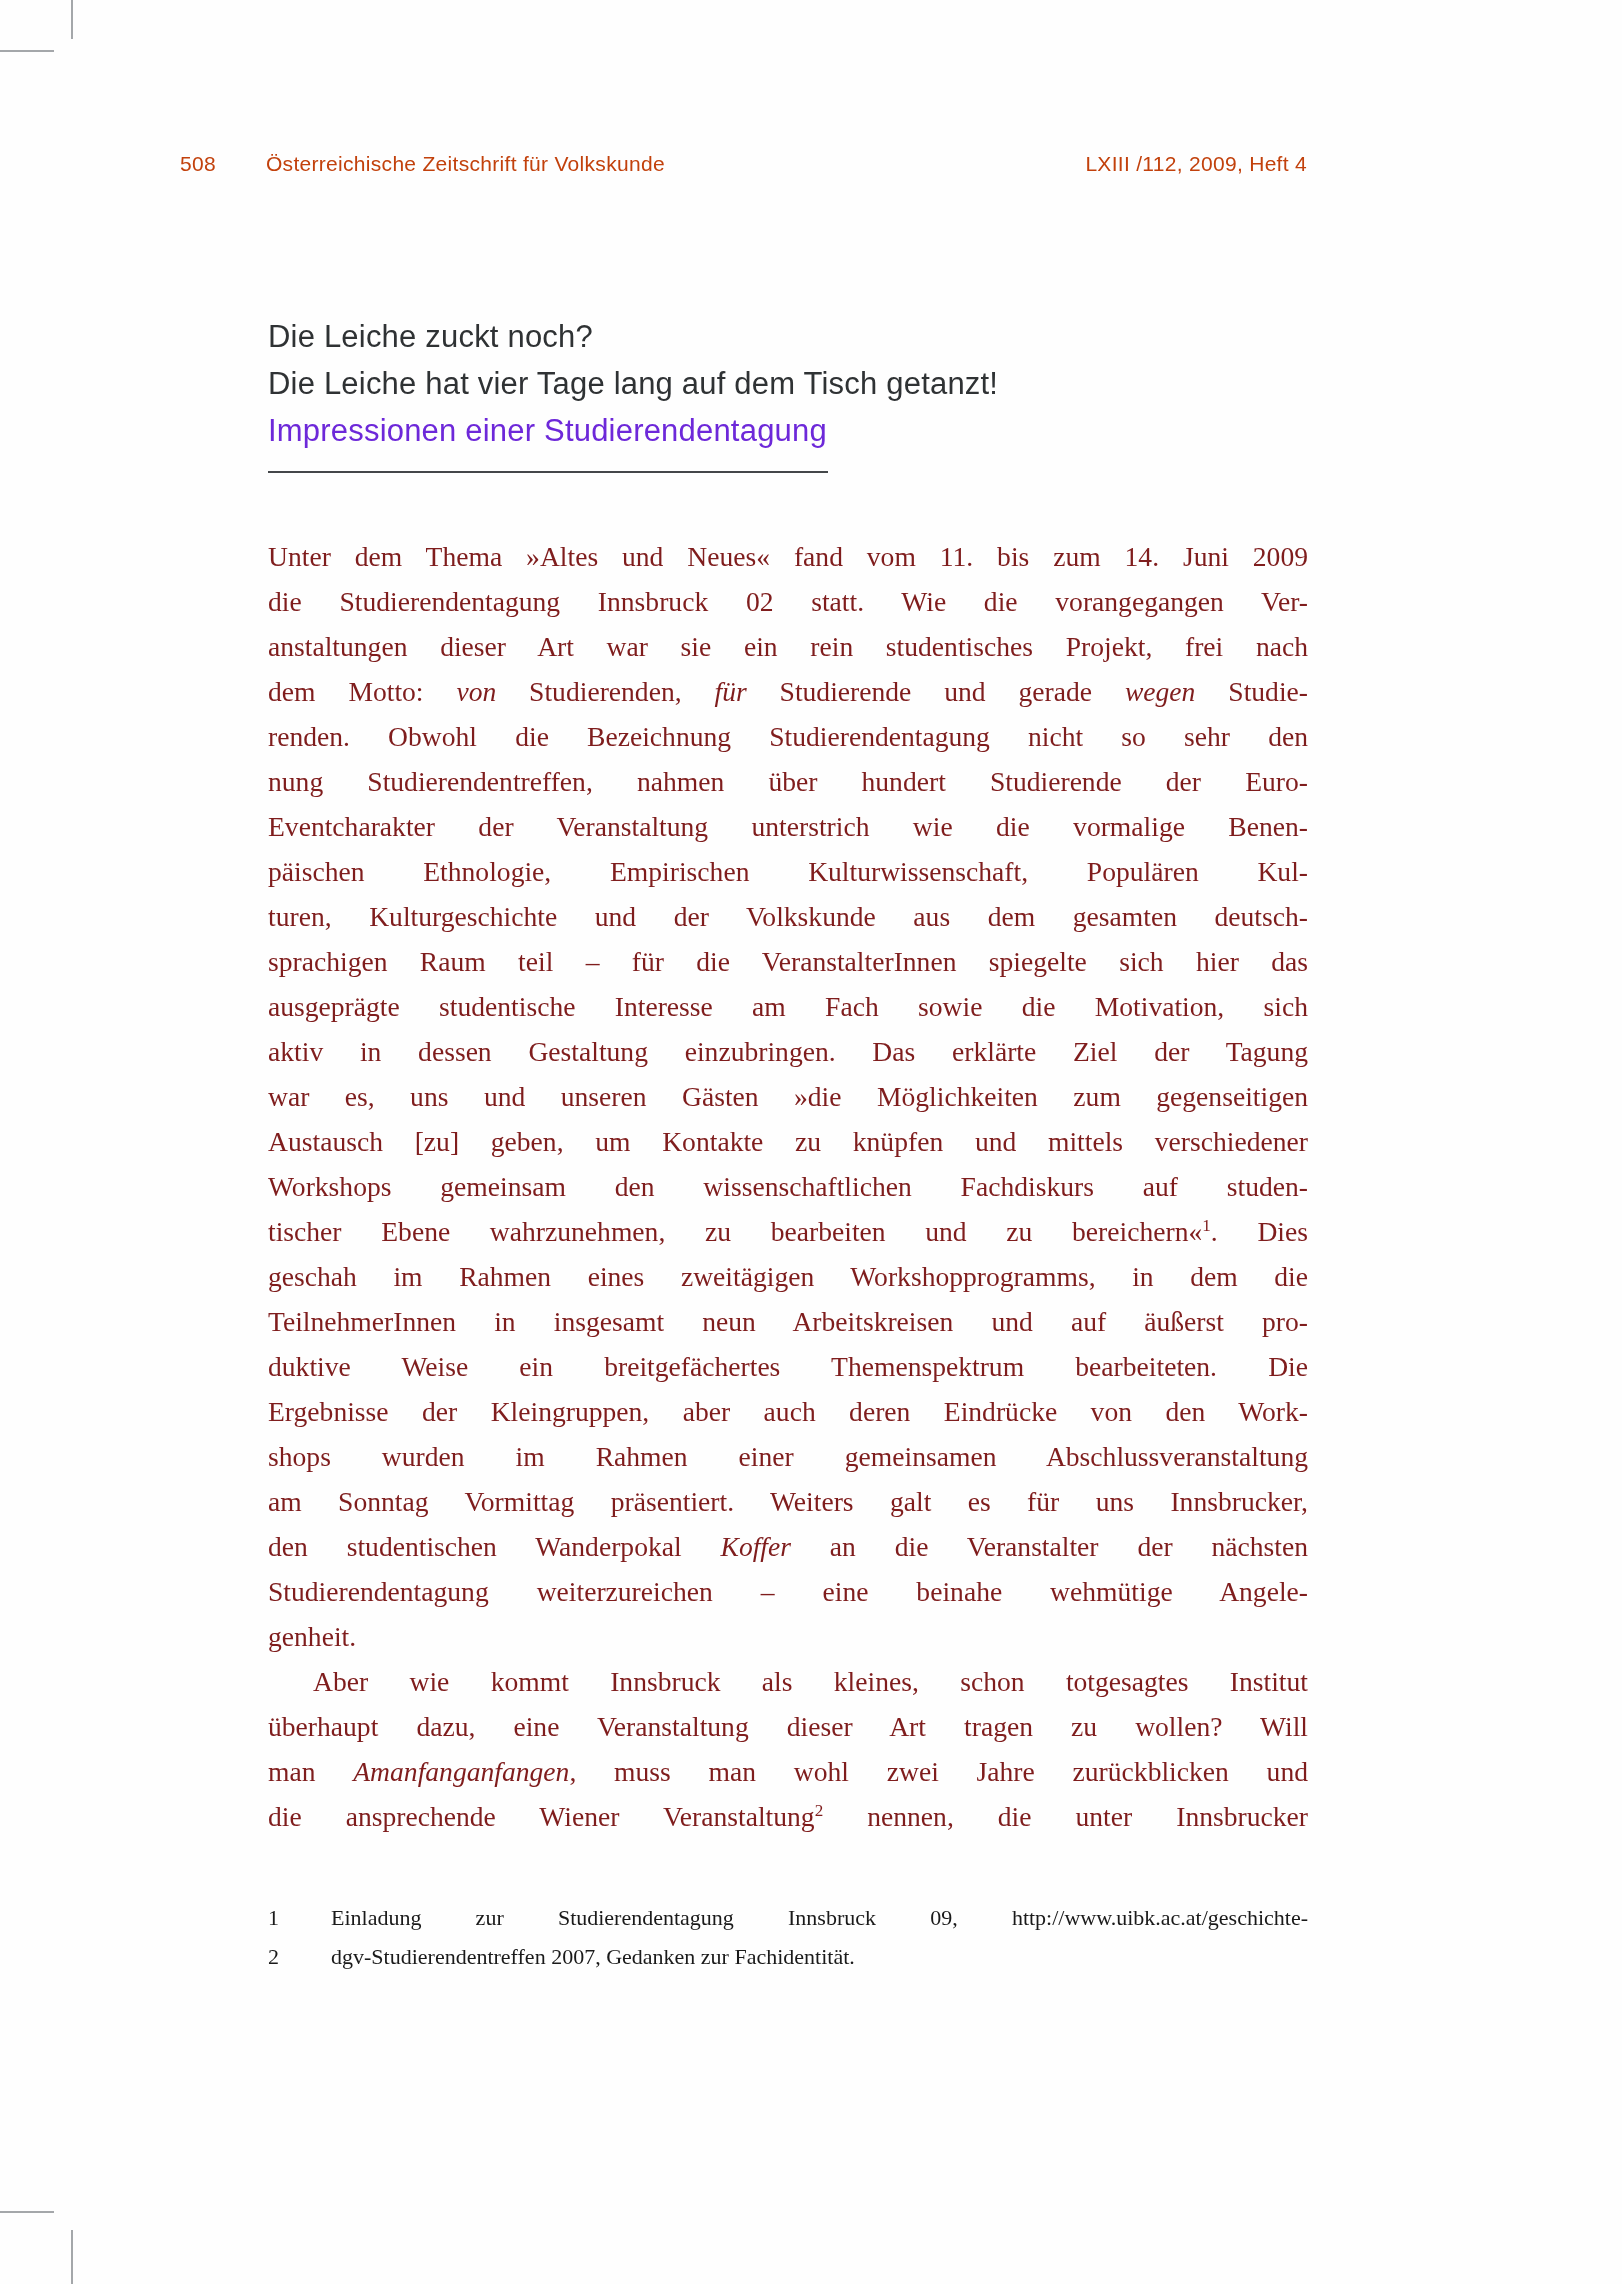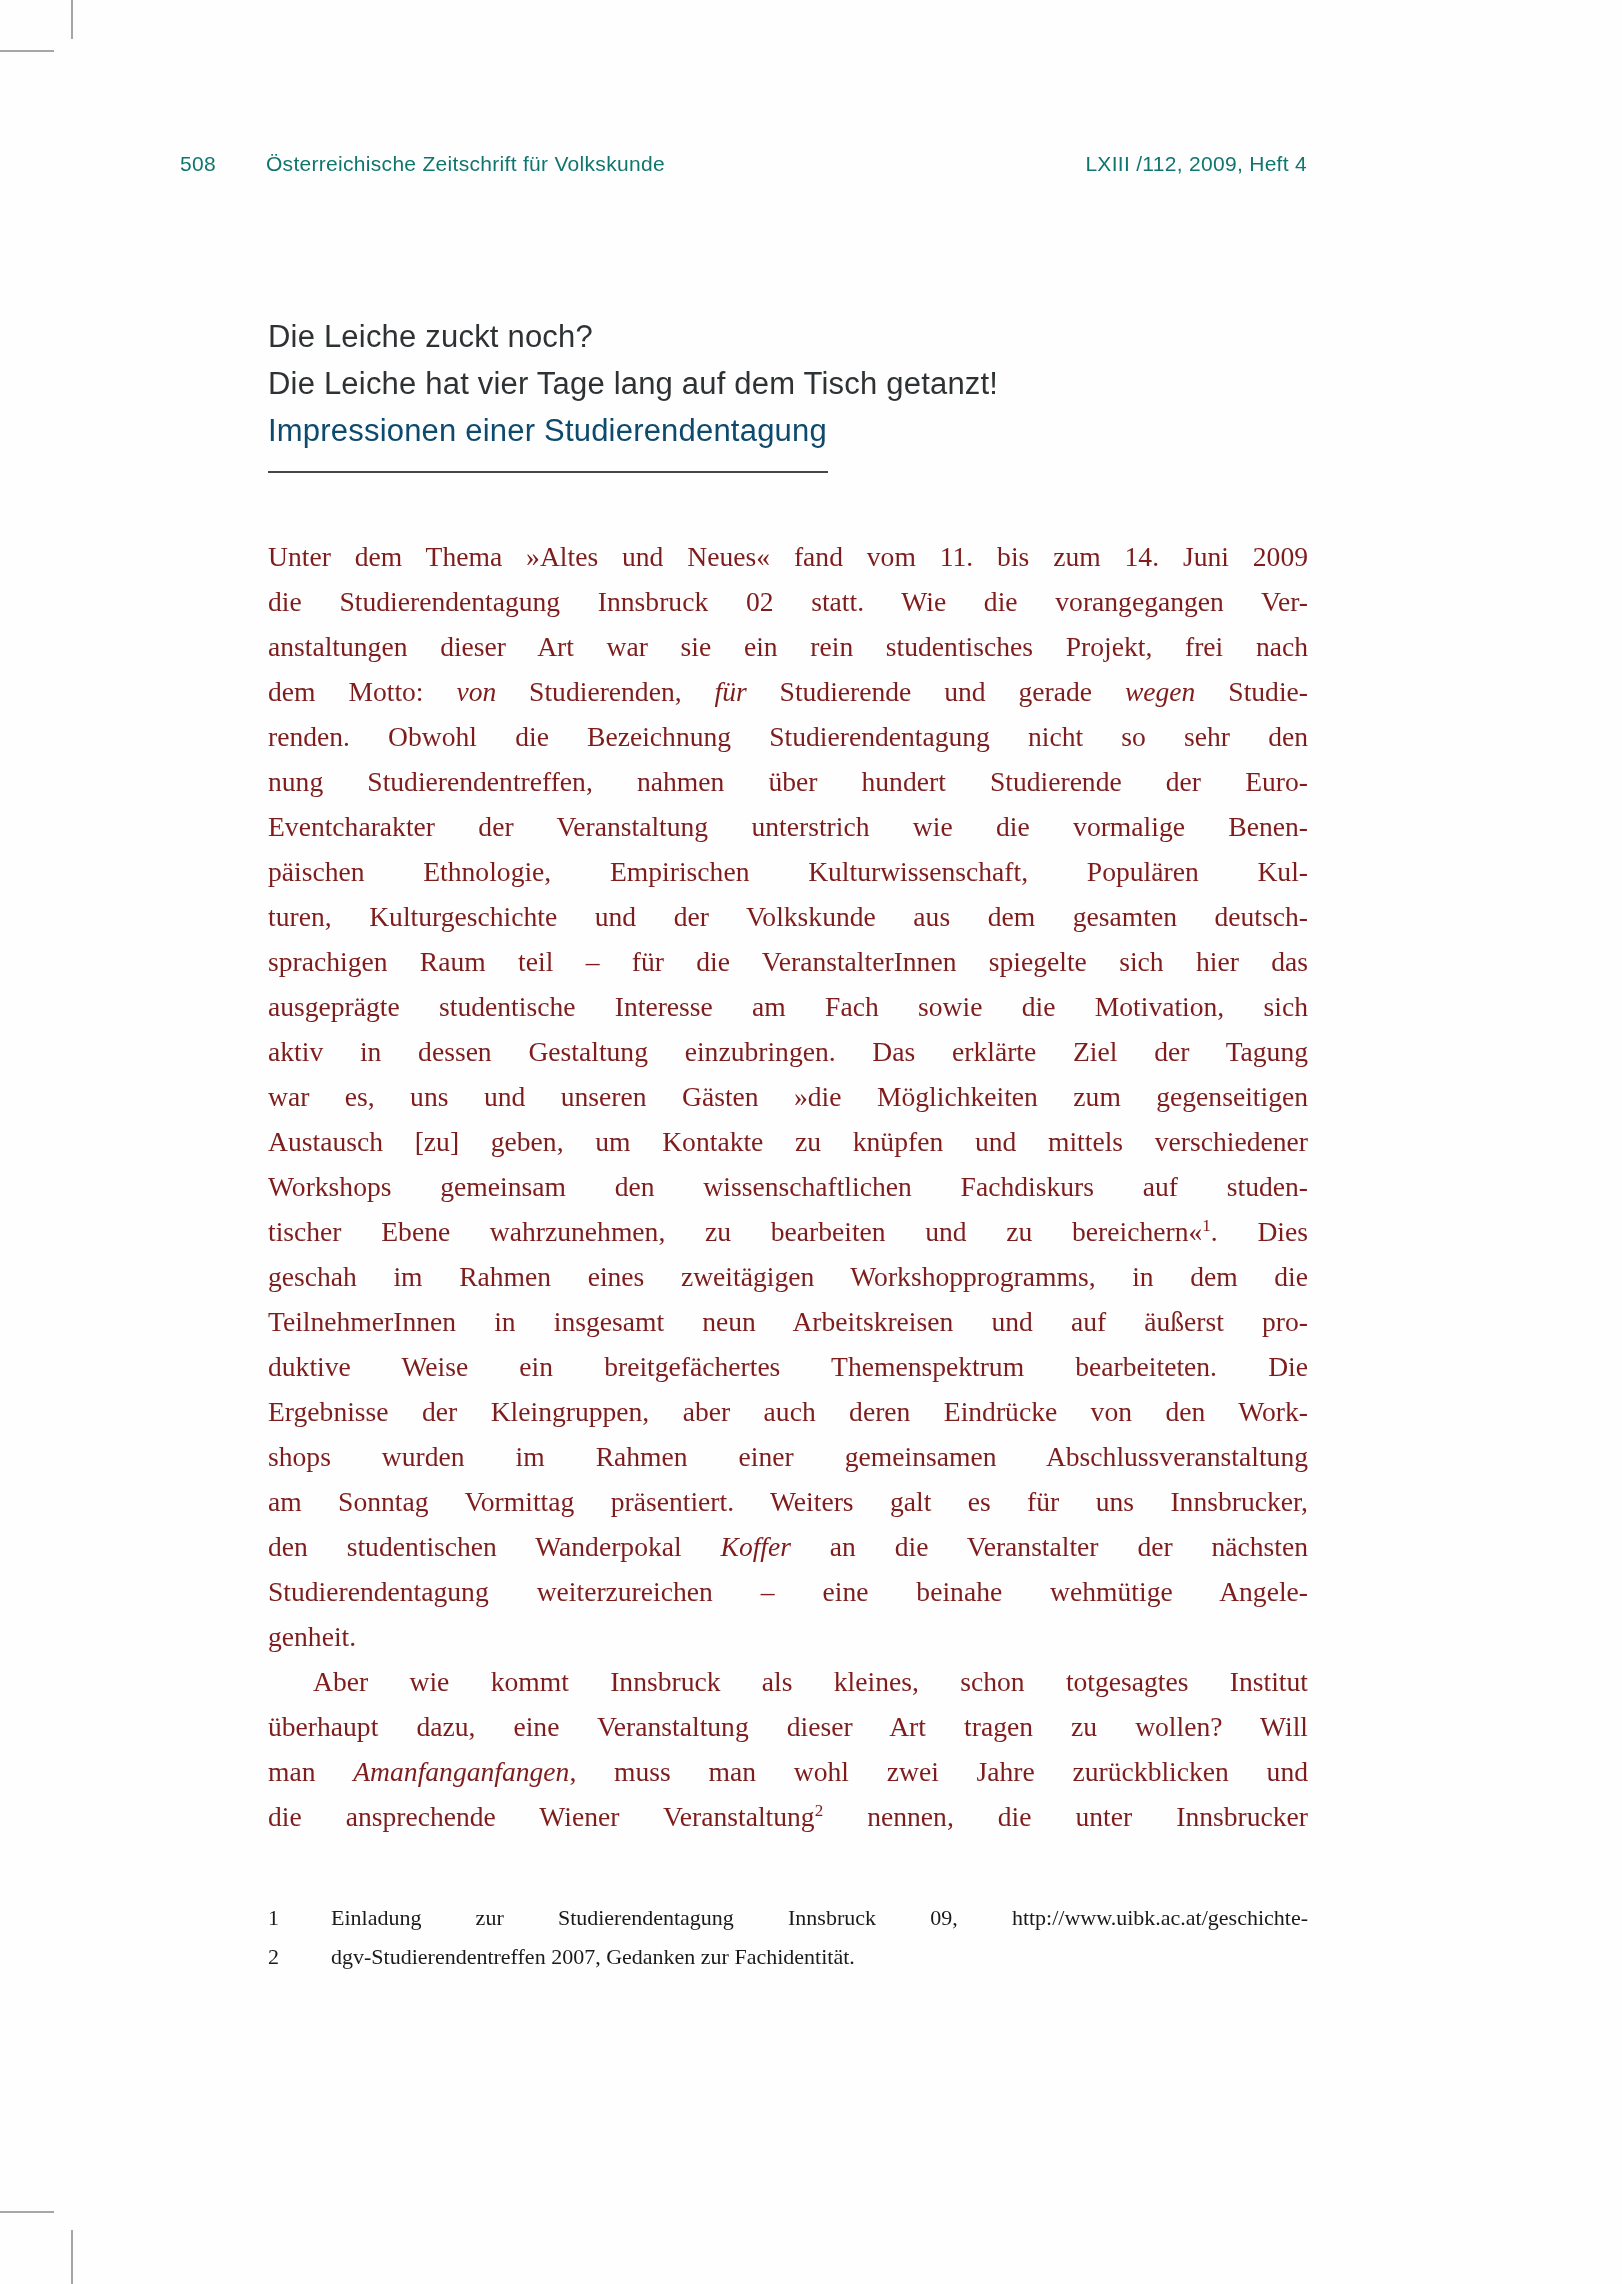--- a/index.html
+++ b/index.html
@@ -19,35 +19,35 @@
   .crop.v-top{left:71px;top:0;width:1.6px;height:39px;}
   .crop.h-top{left:0;top:50px;width:54px;height:1.6px;}
   .crop.h-bottom{left:0;top:2211px;width:54px;height:1.6px;}
   .crop.v-bottom{left:71px;top:2230px;width:1.6px;height:54px;}
 
   
   .runhead{
     position:absolute;left:180px;top:152px;width:1127px;
     display:flex;align-items:baseline;
     font-family:"Liberation Sans", sans-serif;
-    font-size:21px;color:#0f766e;letter-spacing:0.3px;
+    font-size:21px;color:#c2410c;letter-spacing:0.3px;
   }
   .runhead .journal{margin-left:50px;}
   .runhead .issue{margin-left:auto;}
 
   
   .titleblock{
     position:absolute;left:268px;top:313px;width:1040px;
     font-family:"Liberation Sans", sans-serif;
   }
   .titleblock .tline{
     font-size:31px;line-height:47px;color:#2f3234;letter-spacing:0.2px;
   }
   .titleblock .subtitle{
-    font-size:31px;line-height:47px;color:#0c4a6e;letter-spacing:0.2px;
+    font-size:31px;line-height:47px;color:#6d28d9;letter-spacing:0.2px;
   }
   .rule{
     position:absolute;left:268px;top:471px;width:560px;height:2.4px;
     background:#44474a;
   }
 
   
   .bodytext{
     position:absolute;left:268px;top:534px;width:1040px;
     color:#7f1d1d;

